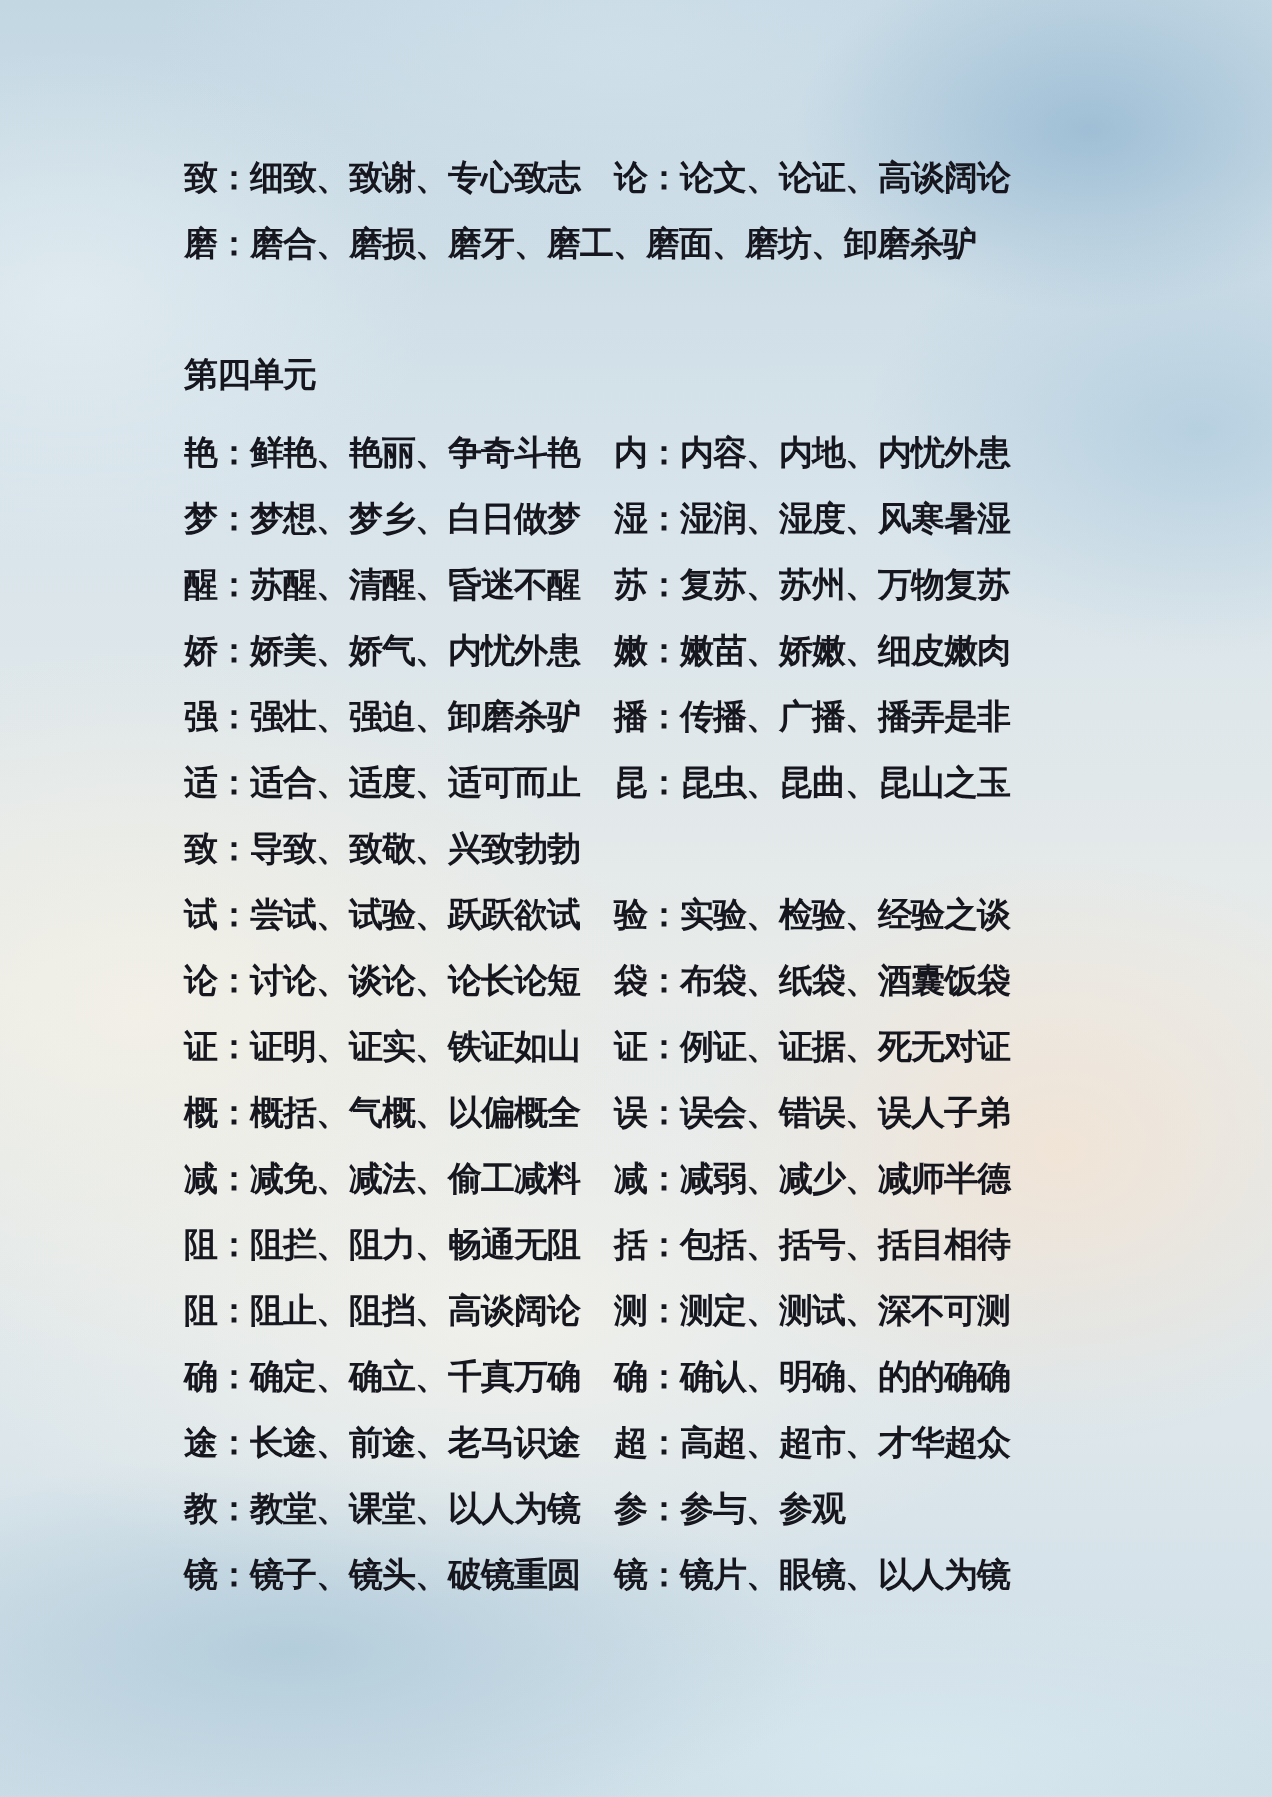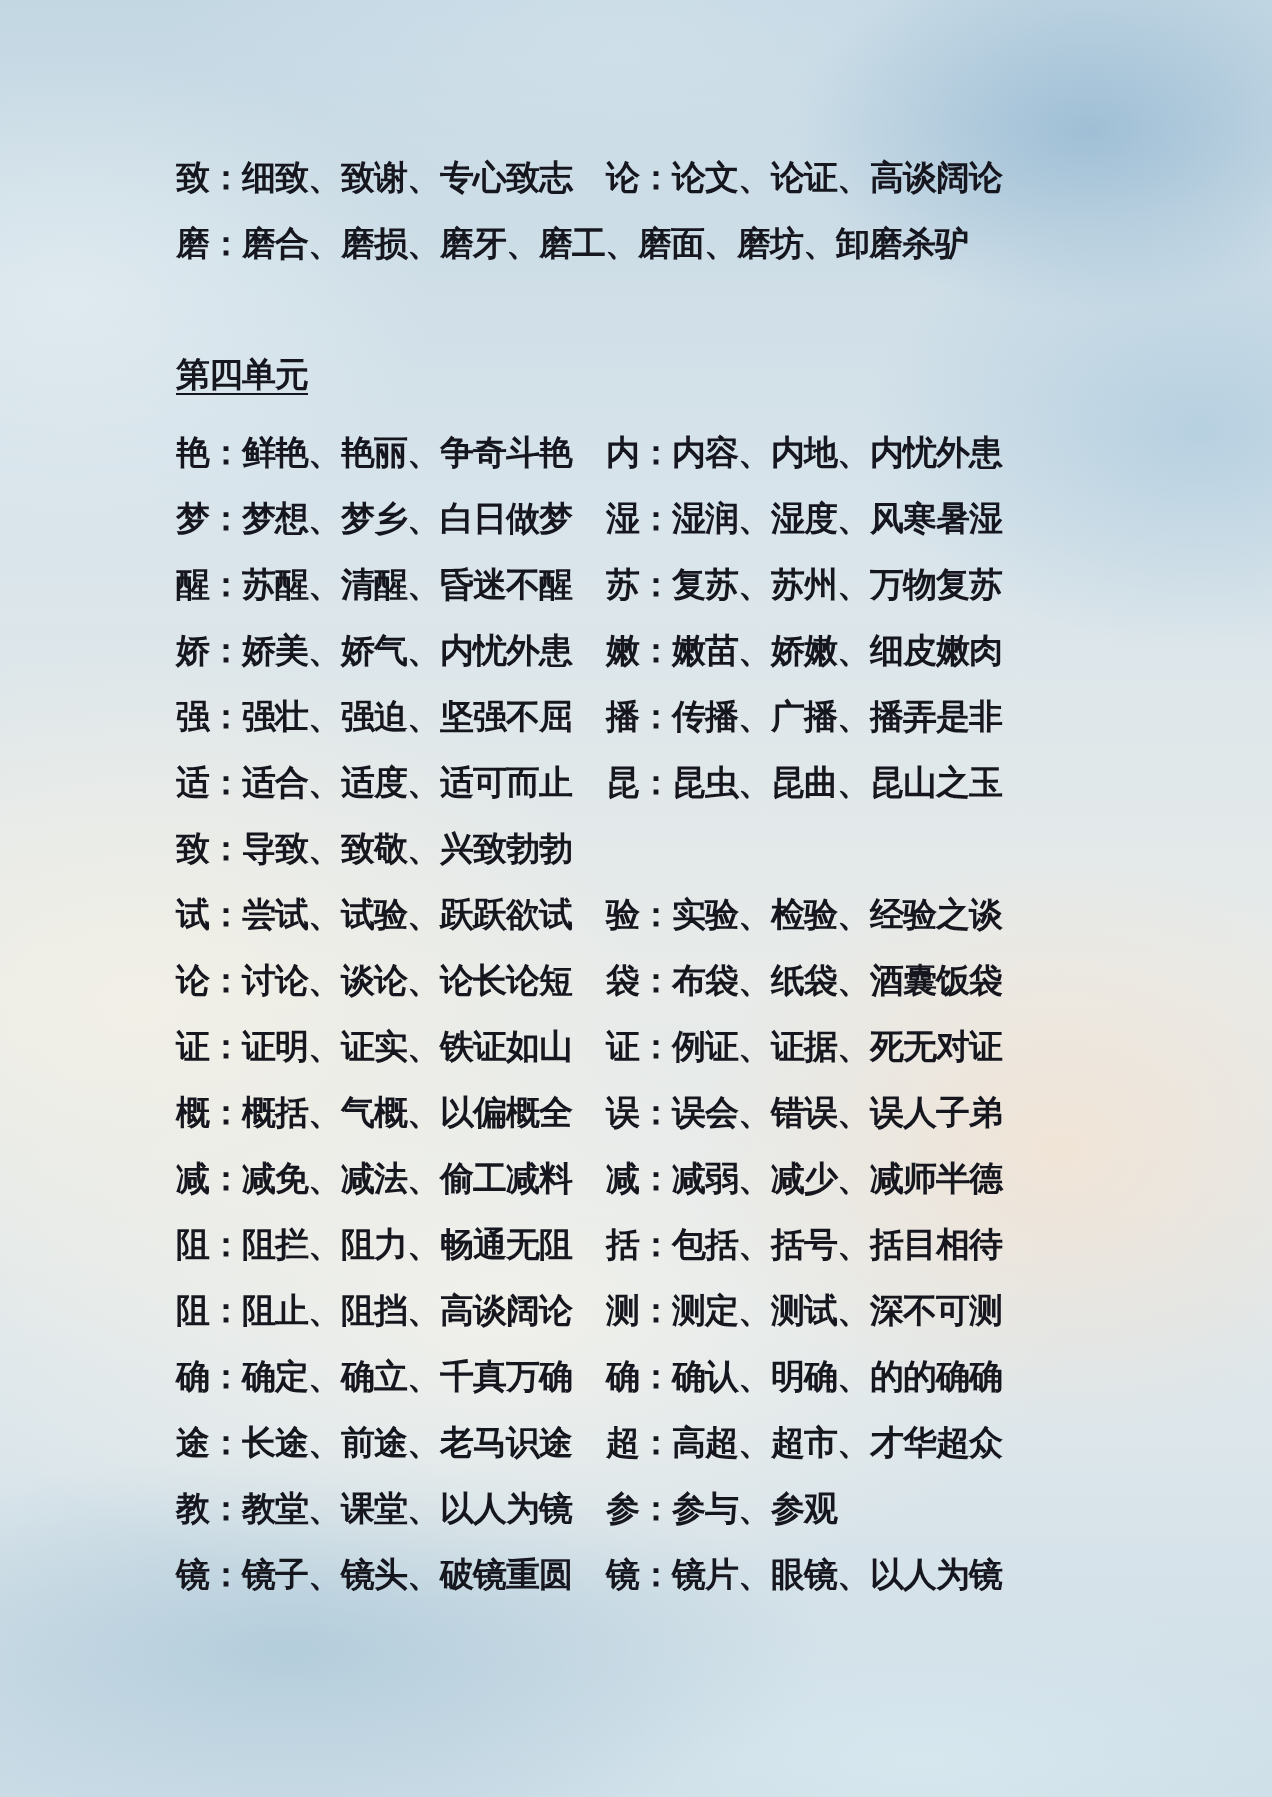--- a/index.html
+++ b/index.html
@@ -20,40 +20,39 @@
       radial-gradient(ellipse 520px 360px at 70px 300px,  rgba(228,238,242,0.75), rgba(228,238,242,0) 70%),
       radial-gradient(ellipse 720px 520px at 140px 1010px, rgba(243,240,230,0.85), rgba(243,240,230,0) 70%),
       radial-gradient(ellipse 520px 420px at 1060px 1150px, rgba(244,227,210,0.80), rgba(244,227,210,0) 70%),
       radial-gradient(ellipse 820px 420px at 500px 1310px, rgba(246,243,235,0.75), rgba(246,243,235,0) 70%),
       radial-gradient(ellipse 720px 260px at 290px 1650px, rgba(175,202,217,0.85), rgba(175,202,217,0) 75%),
       radial-gradient(ellipse 640px 220px at 920px 1760px, rgba(216,232,239,0.9),  rgba(216,232,239,0) 75%),
       linear-gradient(180deg, #c3d7e3 0%, #d8e4eb 28%, #e8ebe9 55%, #dce6eb 80%, #ccdde7 100%);
   }
   .content {
     position: absolute;
-    left: 176px;
+    left: 184px;
     top: 145px;
     width: 960px;
     color: #16161f;
     font-size: 34px;
     font-weight: bold;
     letter-spacing: -1px;
   }
   .row {
     display: flex;
     align-items: center;
     height: 66px;
     white-space: nowrap;
   }
   .cell-left { flex: 0 0 430px; }
   .cell-right { flex: 1 1 auto; }
   .section-gap { height: 65px; }
   .after-header-gap { height: 12px; }
   .unit-header-text {
-    text-decoration: underline;
     text-underline-offset: 7px;
     text-decoration-thickness: 2px;
   }
 </style>
 </head>
 <body>
 
 <div class="page">
   <div class="content">
 
@@ -82,21 +81,21 @@
     </div>
     <div class="row">
       <span class="cell-left">醒：苏醒、清醒、昏迷不醒</span>
       <span class="cell-right">苏：复苏、苏州、万物复苏</span>
     </div>
     <div class="row">
       <span class="cell-left">娇：娇美、娇气、内忧外患</span>
       <span class="cell-right">嫩：嫩苗、娇嫩、细皮嫩肉</span>
     </div>
     <div class="row">
-      <span class="cell-left">强：强壮、强迫、坚强不屈</span>
+      <span class="cell-left">强：强壮、强迫、卸磨杀驴</span>
       <span class="cell-right">播：传播、广播、播弄是非</span>
     </div>
     <div class="row">
       <span class="cell-left">适：适合、适度、适可而止</span>
       <span class="cell-right">昆：昆虫、昆曲、昆山之玉</span>
     </div>
     <div class="row">
       <span class="cell-right">致：导致、致敬、兴致勃勃</span>
     </div>
     <div class="row">

